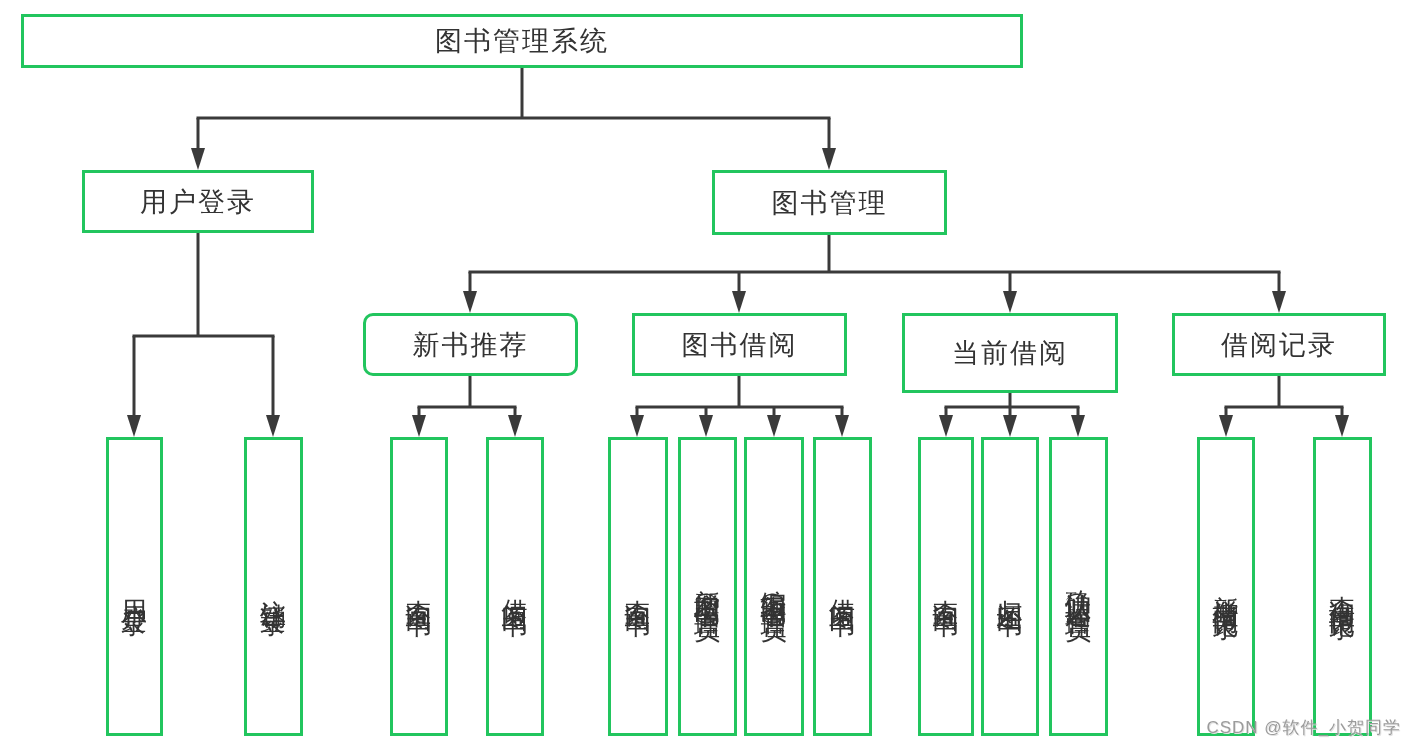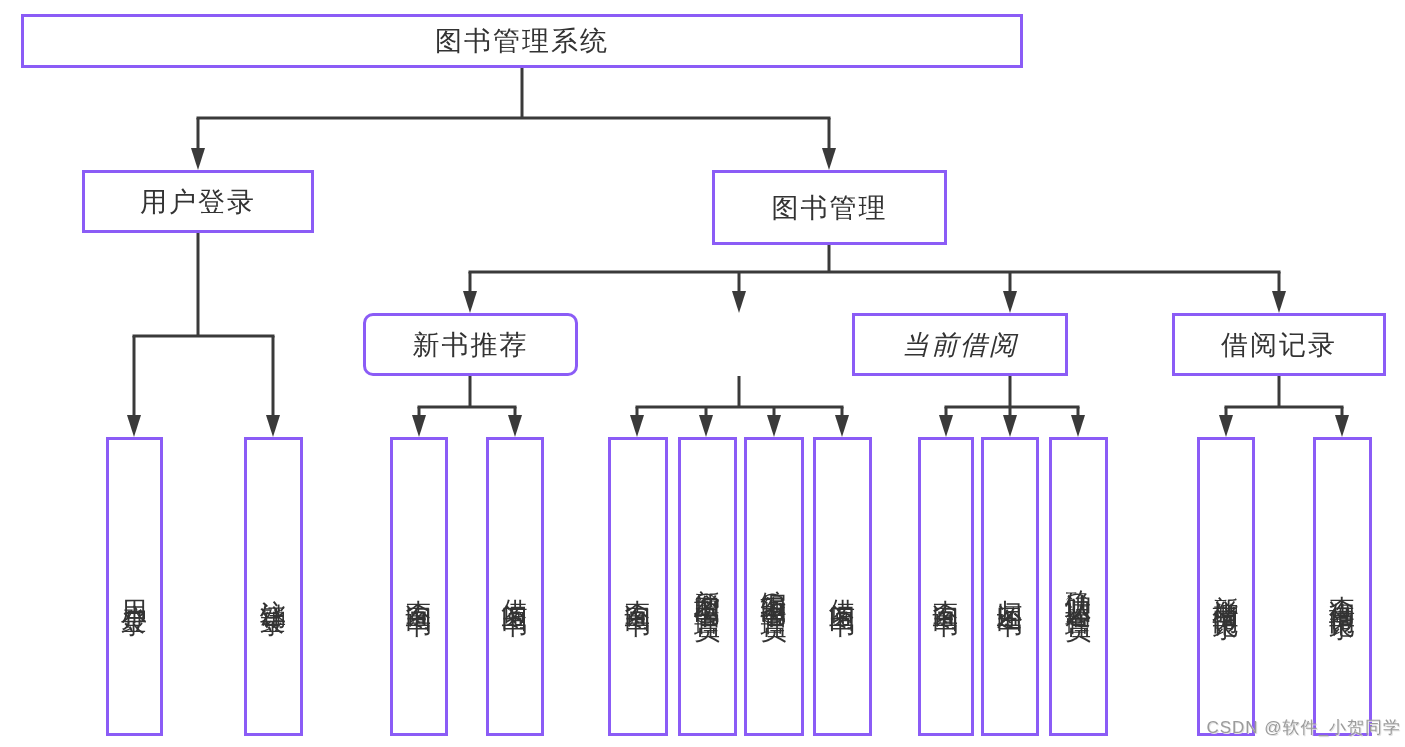--- a/index.html
+++ b/index.html
@@ -15,21 +15,21 @@
     overflow: hidden;
   }
   .connectors {
     position: absolute;
     left: 0; top: 0;
     width: 1405px; height: 747px;
   }
   .box {
     position: absolute;
     box-sizing: border-box;
-    border: 3px solid #8b5cf6;
+    border: 3px solid #22c55e;
     background: #ffffff;
     display: flex;
     align-items: center;
     justify-content: center;
     color: #333333;
   }
   .hbox .label {
     font-size: 27px;
     letter-spacing: 2px;
     white-space: nowrap;
@@ -114,28 +114,31 @@
       <polygon points="1335,415 1349,415 1342,437" fill="#3a3a3a"></polygon>
     </svg>
 
   <div class="box hbox" style="left:21px; top:14px; width:1002px; height:54px;">
     <span class="label">图书管理系统</span>
   </div>
 
   <div class="box hbox" style="left:82px; top:170px; width:232px; height:63px;">
     <span class="label">用户登录</span>
   </div>
-  <div class="box hbox" style="left:712px; top:170px; width:235px; height:75px;">
+  <div class="box hbox" style="left:712px; top:170px; width:235px; height:65px;">
     <span class="label">图书管理</span>
   </div>
 
   <div class="box hbox" style="left:363px; top:313px; width:215px; height:63px;border-radius:10px;">
     <span class="label">新书推荐</span>
   </div>
-  <div class="box hbox" style="left:852px; top:313px; width:216px; height:63px;font-style:italic;">
+  <div class="box hbox" style="left:632px; top:313px; width:215px; height:63px;">
+    <span class="label">图书借阅</span>
+  </div>
+  <div class="box hbox" style="left:902px; top:313px; width:216px; height:80px;">
     <span class="label">当前借阅</span>
   </div>
   <div class="box hbox" style="left:1172px; top:313px; width:214px; height:63px;justify-content:center;">
     <span class="label">借阅记录</span>
   </div>
 
   <div class="box vbox" style="left:106px; top:437px; width:57px; height:299px;">
     <span class="label">用户登录</span>
   </div>
   <div class="box vbox" style="left:244px; top:437px; width:59px; height:299px;">

